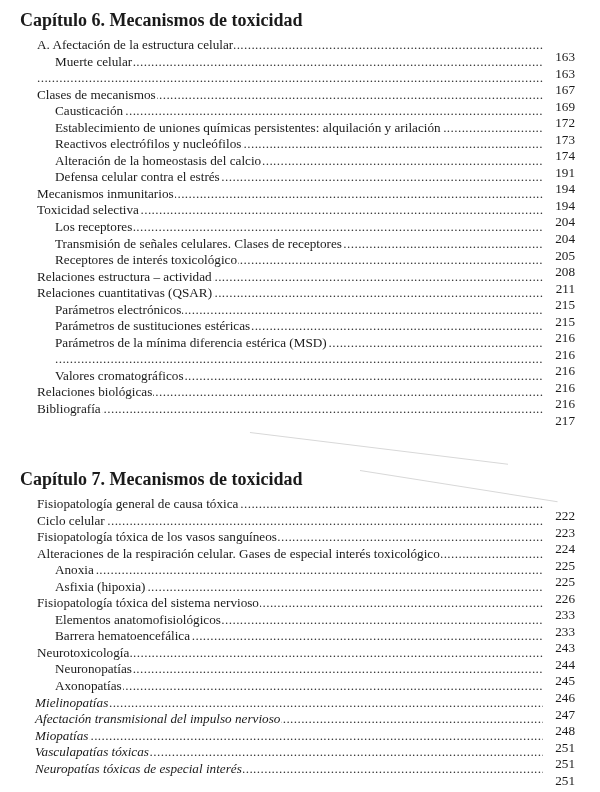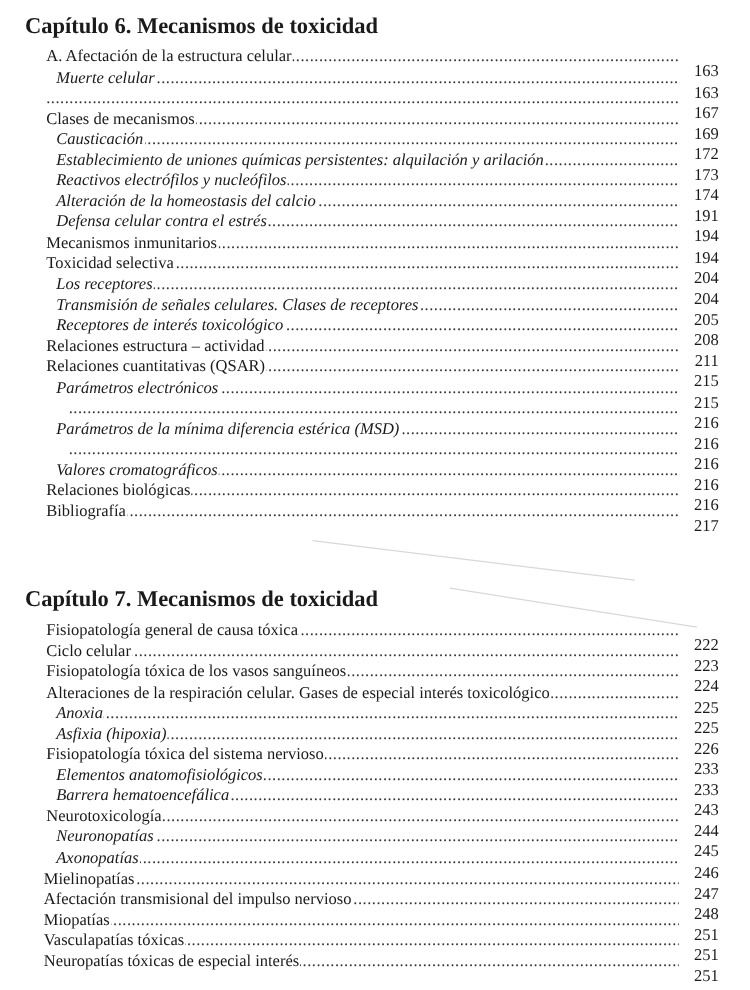--- a/index.html
+++ b/index.html
@@ -9,23 +9,23 @@
   .ch6 { top:10px; }
   .ch7 { top:469px; }
   .chapter-title { position:absolute; left:20px; top:0; font-weight:bold; font-size:18px; white-space:nowrap; }
   .entries { position:absolute; left:0; top:27px; width:588px;text-align:center; }
   .entry { position:relative; height:16.55px; line-height:16.55px; white-space:nowrap; }
   .entry .label { position:absolute; top:0; background:#fff; padding-right:1px; z-index:2; }
   .entry .leader { position:absolute; top:0; right:45px; height:100%; overflow:hidden; z-index:1; color:#333; letter-spacing:0.4px; }
   .entry .page { position:absolute; right:13px; top:12px; z-index:2;margin-left:14px; }
   .lvl1 .label { left:37px; }
   .lvl1 .leader { left:37px; }
-  .lvl2 .label { left:45px; font-style:italic; }
+  .lvl2 .label { left:55px; }
   .lvl2 .leader { left:55px; }
-  .lvl1i .label { left:35px; }
+  .lvl1i .label { left:35px; font-style:italic; }
   .lvl1i .leader { left:35px; }
   .scan-line { position:absolute; height:1px; background:#d8d8d8; transform-origin:left center; }
 </style>
 </head>
 <body>
 
 <div class="scan-line" style="left:250px; top:432px; width:260px; transform:rotate(7deg);"></div>
 <div class="scan-line" style="left:360px; top:470px; width:200px; transform:rotate(9deg);"></div>
 
 <div class="chapter ch6">
@@ -109,20 +109,21 @@
         <span class="label">Relaciones cuantitativas (QSAR)</span>
         <span class="leader">............................................................................................................................................................................................................................................................................................................</span>
         <span class="page">215</span>
       </div>
       <div class="entry lvl2">
         <span class="label">Parámetros electrónicos</span>
         <span class="leader">............................................................................................................................................................................................................................................................................................................</span>
         <span class="page">215</span>
       </div>
       <div class="entry lvl2">
+        <span class="label">Parámetros de sustituciones estéricas</span>
         <span class="leader">............................................................................................................................................................................................................................................................................................................</span>
         <span class="page">216</span>
       </div>
       <div class="entry lvl2">
         <span class="label">Parámetros de la mínima diferencia estérica (MSD)</span>
         <span class="leader">............................................................................................................................................................................................................................................................................................................</span>
         <span class="page">216</span>
       </div>
       <div class="entry lvl2">
         <span class="leader">............................................................................................................................................................................................................................................................................................................</span>

